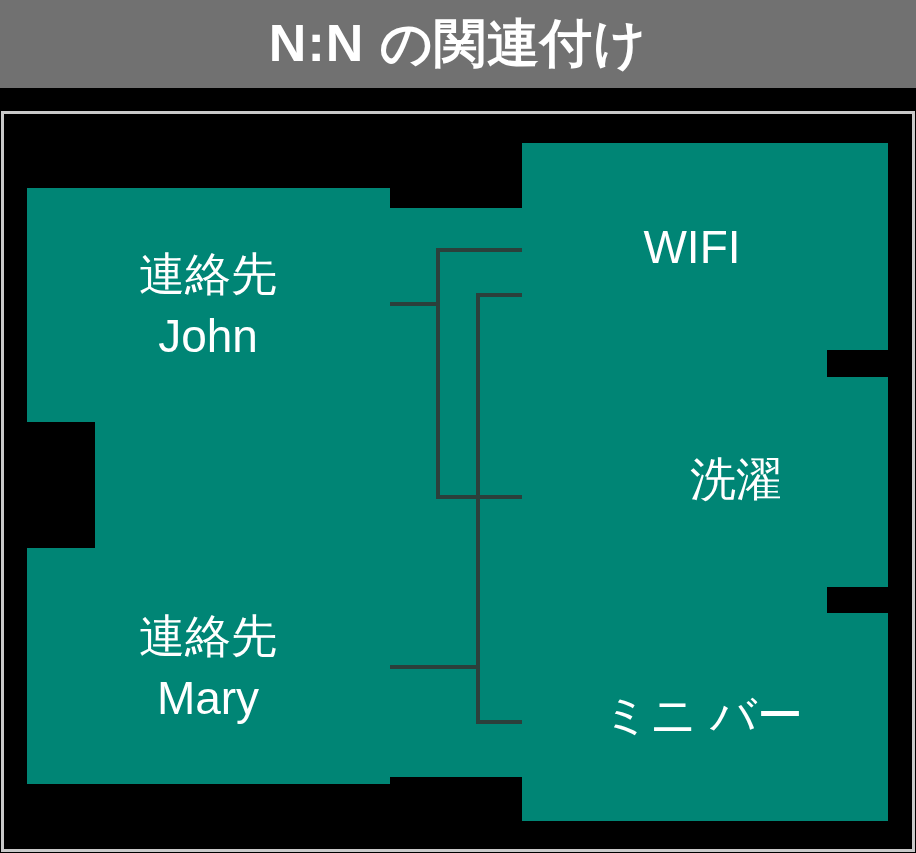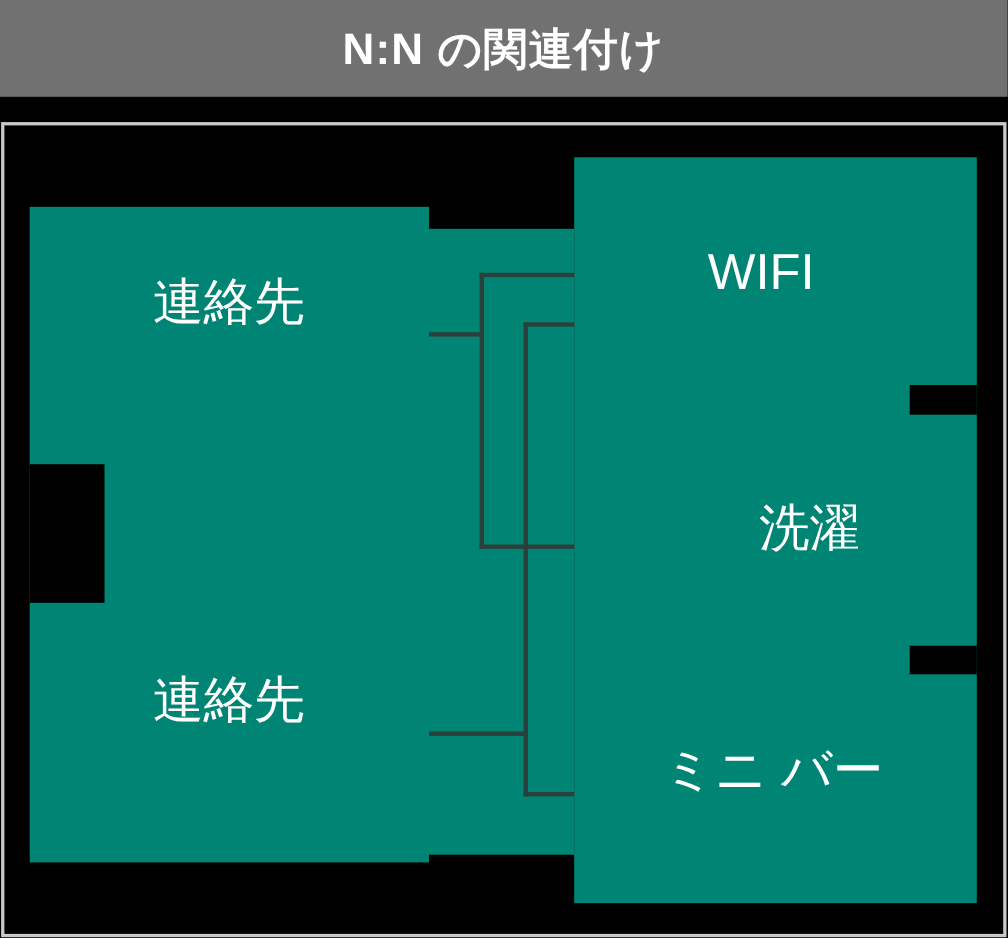--- a/index.html
+++ b/index.html
@@ -21,21 +21,21 @@
   .abs { position: absolute; }
 
   
   #header {
     left: 0; top: 0; width: 916px; height: 88px;
     background: var(--header-bg);
     display: flex; align-items: center; justify-content: center;
   }
   #page-title {
     color: var(--text);
-    font-size: 40px; font-weight: 700;
+    font-size: 52px; font-weight: 700;
     letter-spacing: 1px;
     white-space: nowrap;
   }
 
   
   #frame {
     left: 1px; top: 111px; width: 914px; height: 741px;
     border: 3px solid var(--frame-border);
     box-sizing: border-box;
     z-index: 0;
@@ -72,21 +72,21 @@
     line-height: 62px;
     text-align: center;
     white-space: nowrap;
     z-index: 4;
   }
   .label span { display: block; }
   #label-john    { left: 58px;  top: 243px; width: 300px; }
   #label-mary    { left: 58px;  top: 605px; width: 300px; }
   #label-wifi    { left: 542px; top: 216px; width: 300px; }
   #label-laundry { left: 586px; top: 448px; width: 300px; }
-  #label-minibar { left: 553px; top: 668px; width: 300px; }
+  #label-minibar { left: 553px; top: 684px; width: 300px; }
 </style>
 </head>
 <body>
 
 <div id="header" class="abs">
   <div id="page-title">N:N の関連付け</div>
 </div>
 
 <div id="frame" class="abs"></div>
 
@@ -102,19 +102,21 @@
 <div id="conn-v1" class="abs line"></div>
 <div id="conn-wifi-top" class="abs line"></div>
 <div id="conn-wifi-mid" class="abs line"></div>
 <div id="conn-v2" class="abs line"></div>
 <div id="conn-laundry" class="abs line"></div>
 <div id="conn-mary-stub" class="abs line"></div>
 <div id="conn-minibar" class="abs line"></div>
 
 <div id="label-john" class="abs label">
   <span>連絡先</span>
+  <span>John</span>
 </div>
 <div id="label-mary" class="abs label">
   <span>連絡先</span>
+  <span>Mary</span>
 </div>
 <div id="label-wifi" class="abs label">WIFI</div>
 <div id="label-laundry" class="abs label">洗濯</div>
 <div id="label-minibar" class="abs label">ミニ バー</div>
 
 </body></html>

